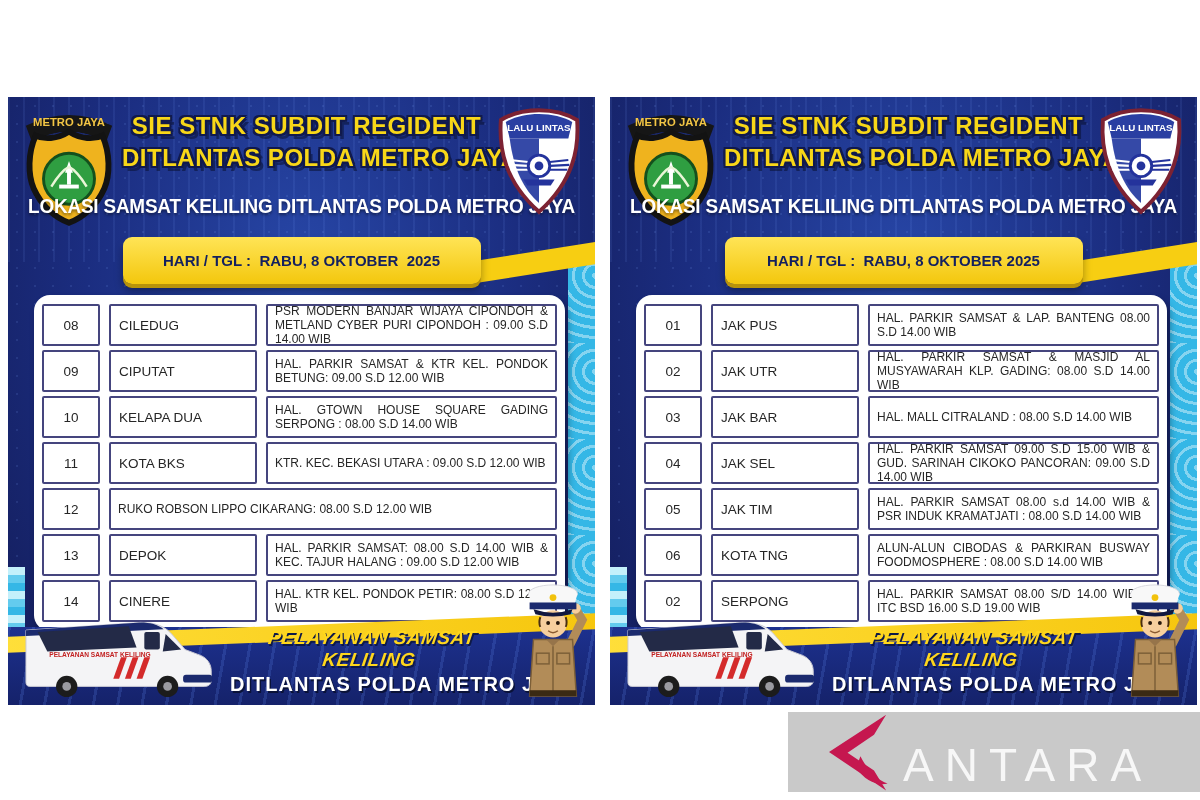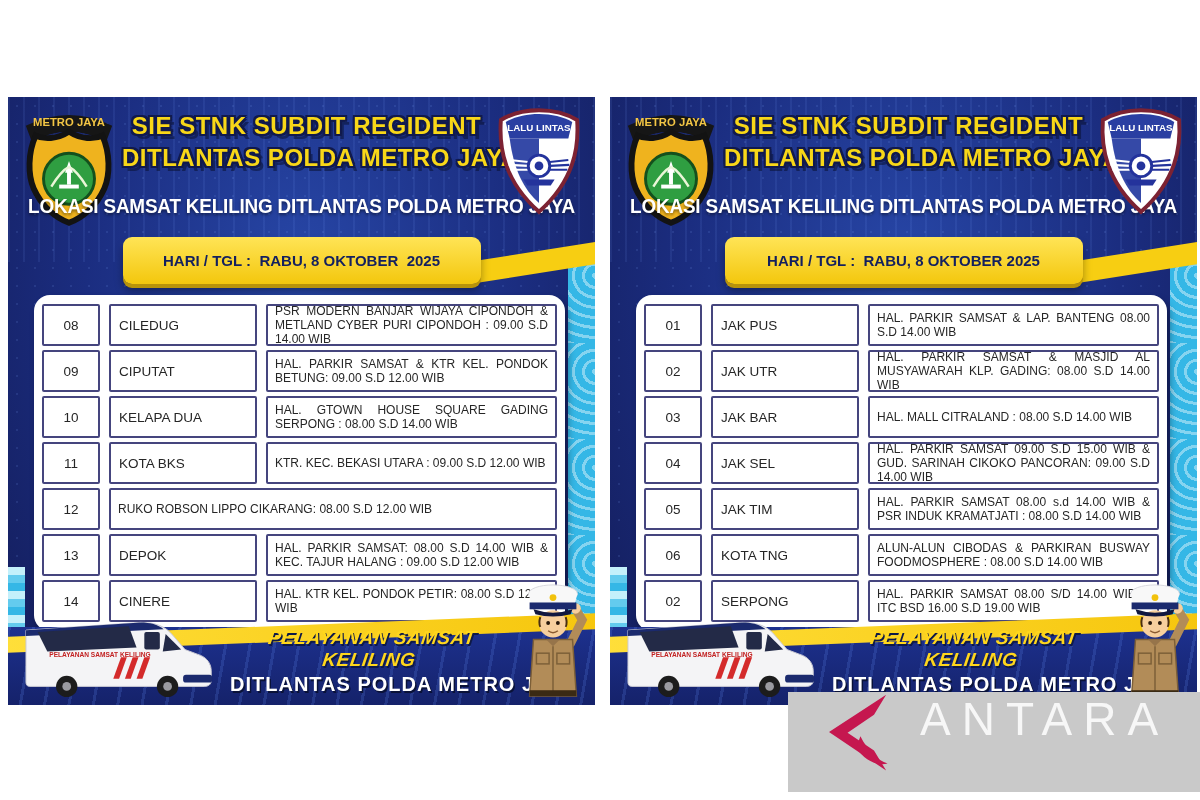--- a/index.html
+++ b/index.html
@@ -86,22 +86,22 @@
   .van{position:absolute;left:12px;bottom:5px;width:204px;height:97px;}
   .officer{position:absolute;right:3px;bottom:1px;width:78px;height:127px;}
   .footer-text{position:absolute;left:222px;right:84px;bottom:9px;text-align:center;}
   .f-script{
     display:inline-block;font-style:italic;font-weight:bold;font-size:19px;color:#ffd61c;
     transform:skewX(-8deg);letter-spacing:.5px;text-shadow:1.5px 1.5px 0 #0e1948;
   }
   .f-bold{margin-top:2px;font-weight:bold;font-size:20px;color:#fff;letter-spacing:1px;text-shadow:1.5px 2px 0 #0a1238;white-space:nowrap;}
   
   .watermark{
-    position:absolute;right:0;bottom:8px;width:412px;height:100px;background:#c9c9c9;z-index:5;
-    display:flex;align-items:flex-start;gap:24px;padding-left:34px;box-sizing:border-box;
+    position:absolute;right:0;bottom:8px;width:412px;height:80px;background:#c9c9c9;z-index:5;
+    display:flex;align-items:flex-end;gap:7px;padding-left:34px;box-sizing:border-box;
   }
   .wm-text{font-size:46px;color:#f7f7f7;letter-spacing:11px;}
 </style>
 </head>
 <body>
 
 <div class="flyers">
 
   <section class="flyer">
     <div class="side-band"></div>

